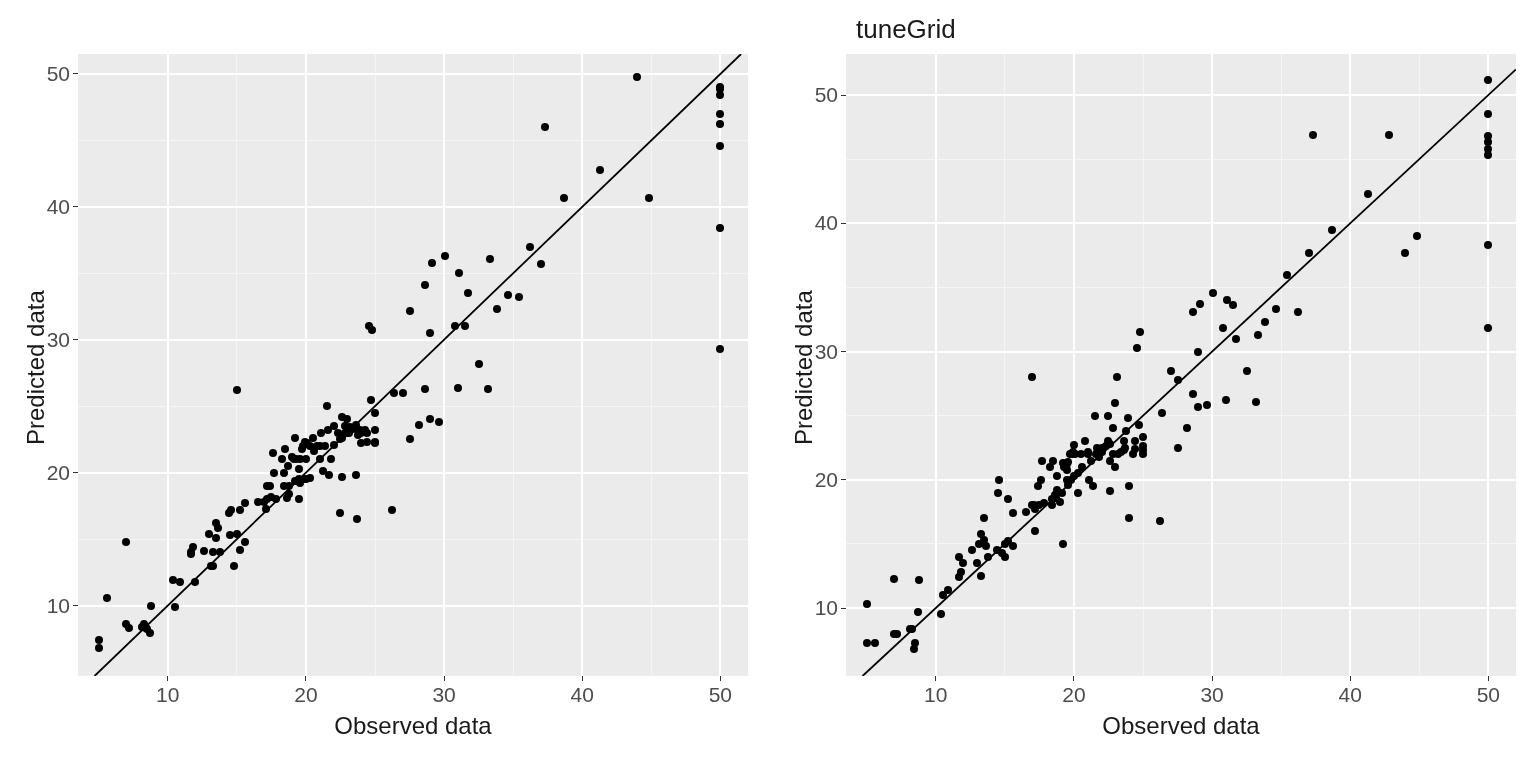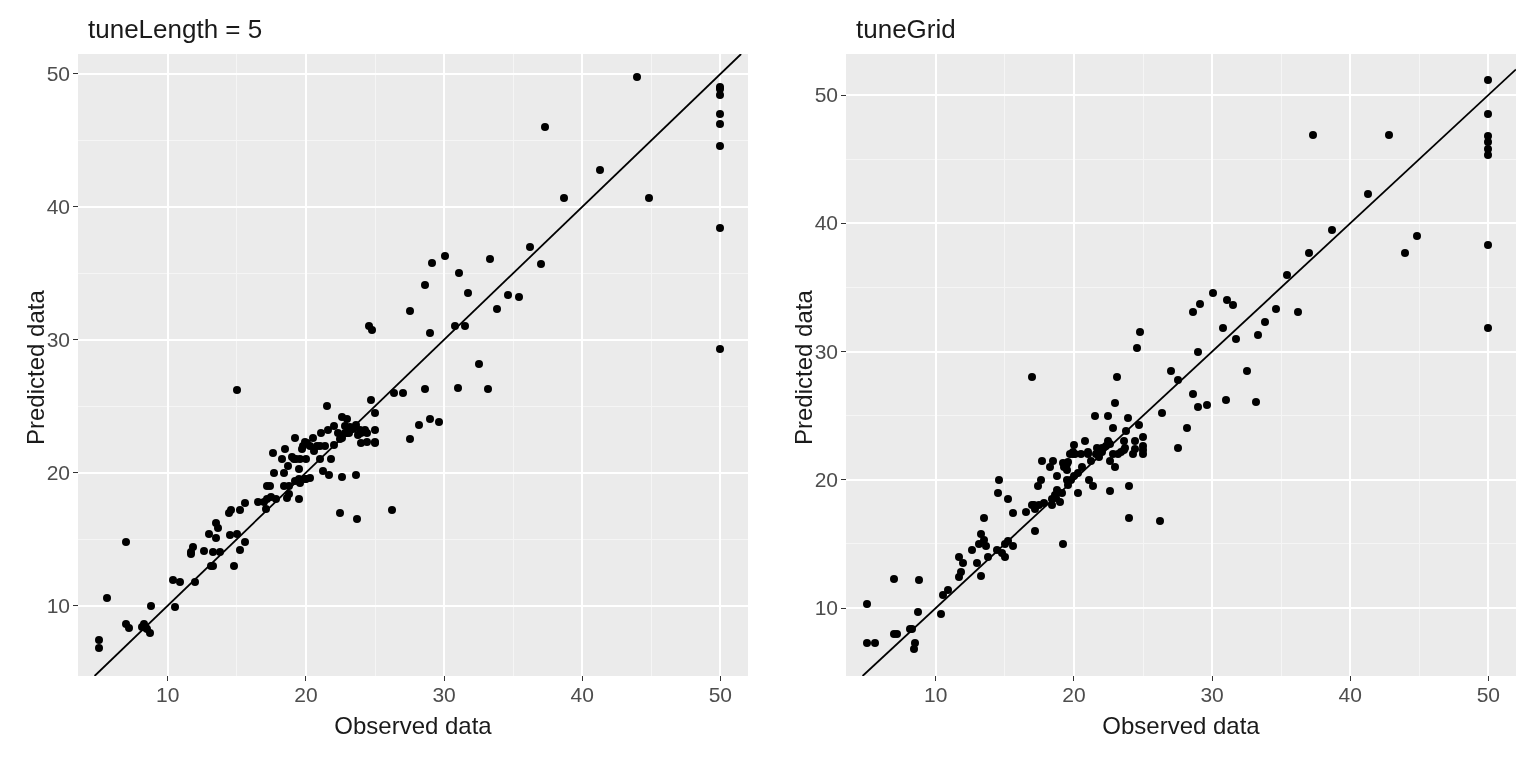--- a/index.html
+++ b/index.html
@@ -84,21 +84,20 @@
     position: absolute;
     left: 0; top: 0;
     pointer-events: none;
   }
 </style>
 </head>
 <body>
 
 <div class="chart-row">
   <div class="panel" id="panel-0">
-    <div class="panel-title">tuneLength = 5</div>
   <div class="plot-area" style="left: 78px; top: 54px; width: 670px; height: 622px;">
         <div class="grid-minor" style="left: 158.366px; top: 0px; width: 1px; height: 622px;"></div>
         <div class="grid-minor" style="left: 296.51px; top: 0px; width: 1px; height: 622px;"></div>
         <div class="grid-minor" style="left: 434.655px; top: 0px; width: 1px; height: 622px;"></div>
         <div class="grid-minor" style="left: 572.799px; top: 0px; width: 1px; height: 622px;"></div>
         <div class="grid-minor" style="top: 484.607px; left: 0px; height: 1px; width: 670px;"></div>
         <div class="grid-minor" style="top: 351.701px; left: 0px; height: 1px; width: 670px;"></div>
         <div class="grid-minor" style="top: 218.795px; left: 0px; height: 1px; width: 670px;"></div>
         <div class="grid-minor" style="top: 85.8889px; left: 0px; height: 1px; width: 670px;"></div>
         <div class="grid-major" style="left: 88.7938px; top: 0px; width: 2px; height: 622px;"></div>

